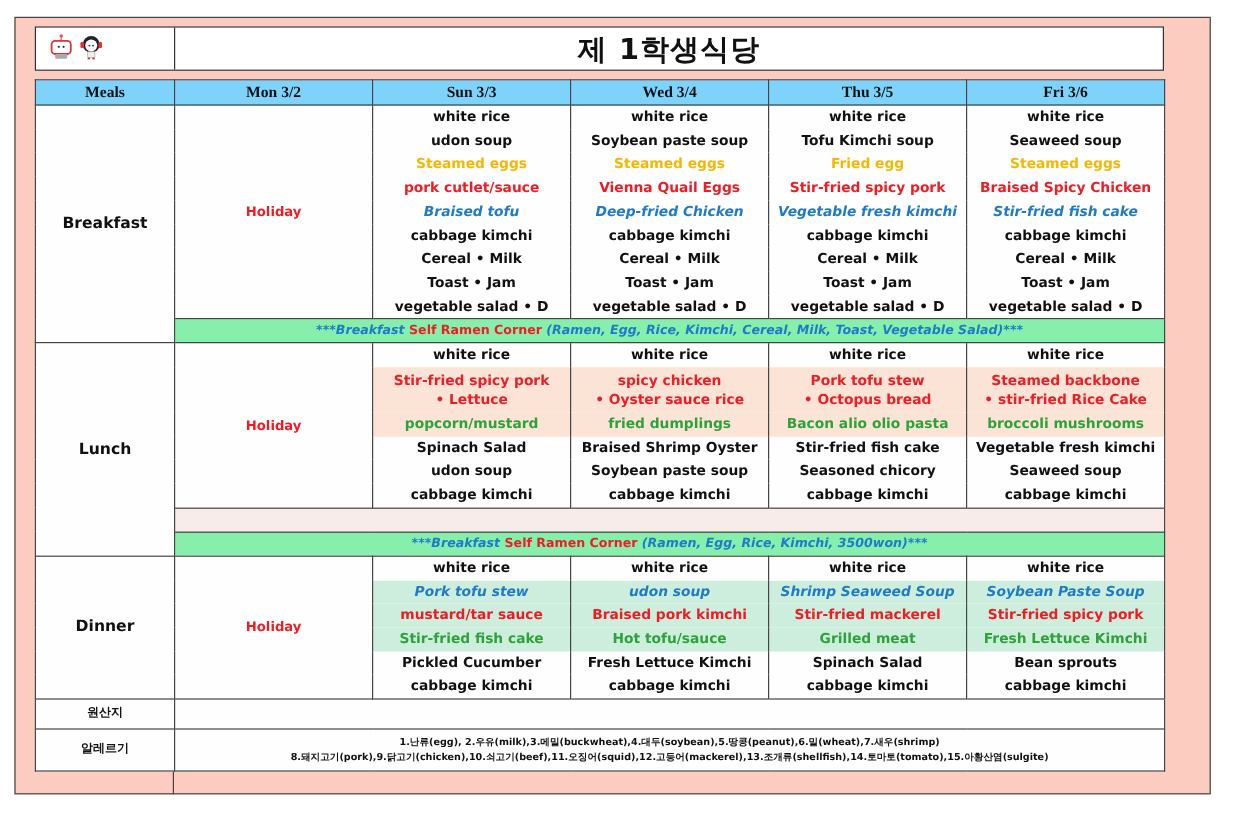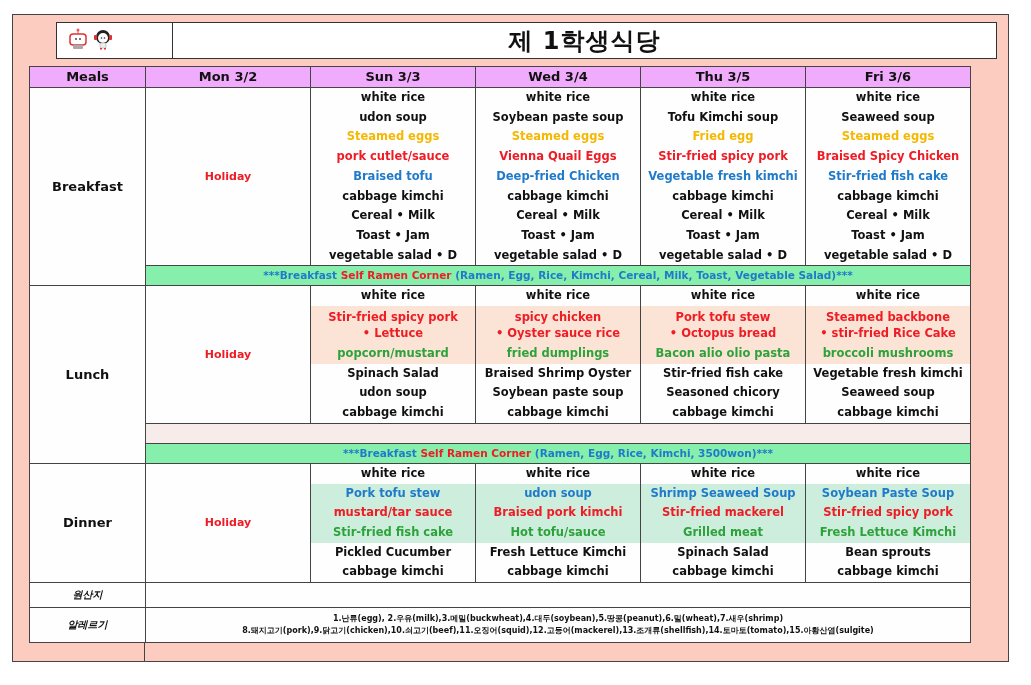--- a/index.html
+++ b/index.html
@@ -2,44 +2,44 @@
 <html><head>
 <meta charset="utf-8">
 <style>
   html, body { margin:0; padding:0; background:#ffffff; }
   body { width:1031px; height:685px; position:relative; overflow:hidden;
          font-family:"DejaVu Sans", sans-serif; color:#111; }
   .frame { position:absolute; left:12px; top:14px; width:997px; height:648px;
            background:#fdccc0; border:1px solid #444; box-sizing:border-box; }
   .vline-bottom { position:absolute; left:144px; top:641px; width:1px; height:21px; background:#444; }
   .title-row { position:absolute; left:29px; top:22px; width:941px; height:37px;
-               background:#fff; border:1px solid #333; box-sizing:border-box; display:flex;margin-left:27px; }
+               background:#fff; border:1px solid #333; box-sizing:border-box; display:flex; }
   .logo-cell { width:116px; border-right:1px solid #333; display:flex; align-items:center; padding-left:10px; gap:3px; box-sizing:border-box; }
   .title-cell { flex:1; display:flex; align-items:center; justify-content:center;
                 font-size:24px; font-weight:bold; letter-spacing:1px; }
   table.menu { position:absolute; left:29px; top:66px; width:941px; border-collapse:collapse;
                background:#fefefe; table-layout:fixed; }
   table.menu td, table.menu th { border:1px solid #444; padding:0; text-align:center;
                font-size:11.5px; font-weight:bold; line-height:19.7px; }
-  table.menu th { font-size:13px; line-height:20px; background:#f0abfc; }
+  table.menu th { font-size:13px; line-height:20px; background:#7dd3fc;font-family:Liberation Serif, serif; }
   table.menu td.item { border-top:none; border-bottom:none; height:19.7px; white-space:nowrap; }
   td.meal { font-size:13px !important; }
   td.holiday { color:#ee1c25; font-size:11px !important; vertical-align:middle; }
   .c-black { color:#111; }
   .c-yellow { color:#f5b800; }
   .c-red { color:#ee1c25; }
-  .c-blue { color:#1f7ac9; }
+  .c-blue { color:#1f7ac9;font-style:italic; }
   .c-green { color:#2ea23a; }
   .bg-peach { background:#fbe4d6; }
   .bg-mint { background:#cdeedd; }
   .bg-pale { background:#f8ecea; }
   td.corner { background:#86efac; font-size:10.5px !important; line-height:19px !important; }
   td.two { line-height:16px !important; padding:3px 0 !important; }
   td.note { font-size:8px !important; line-height:12px !important; font-weight:bold; padding:5px 0 !important; }
-  td.labelk { font-size:10px !important;font-style:italic; }
+  td.labelk { font-size:10px !important; }
 </style>
 </head>
 <body>
 
 <div class="frame"></div>
 <div class="vline-bottom"></div>
 
 <div class="title-row">
   <div class="logo-cell">
     <span>

